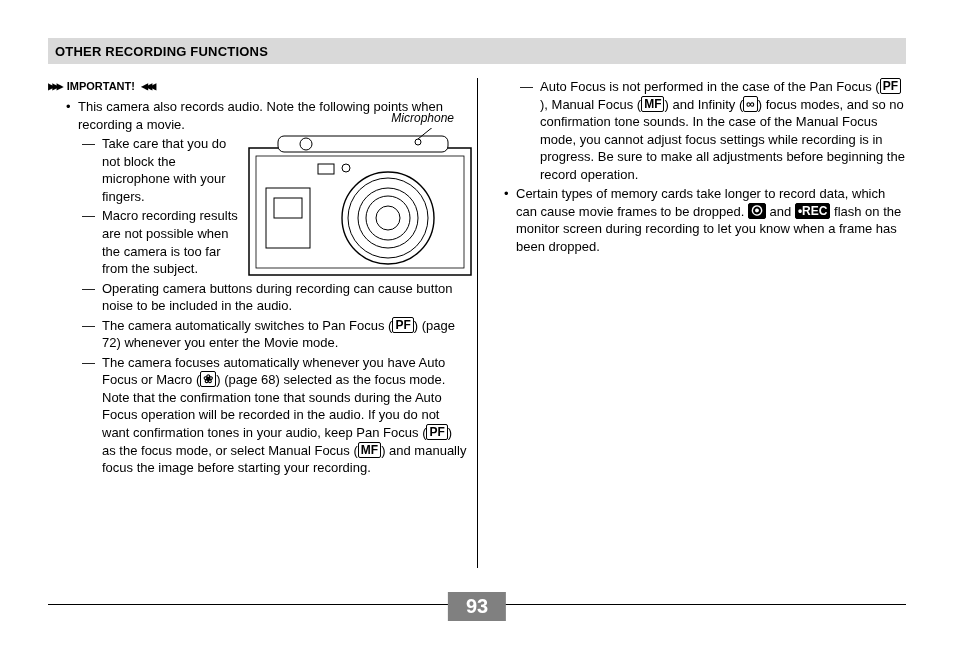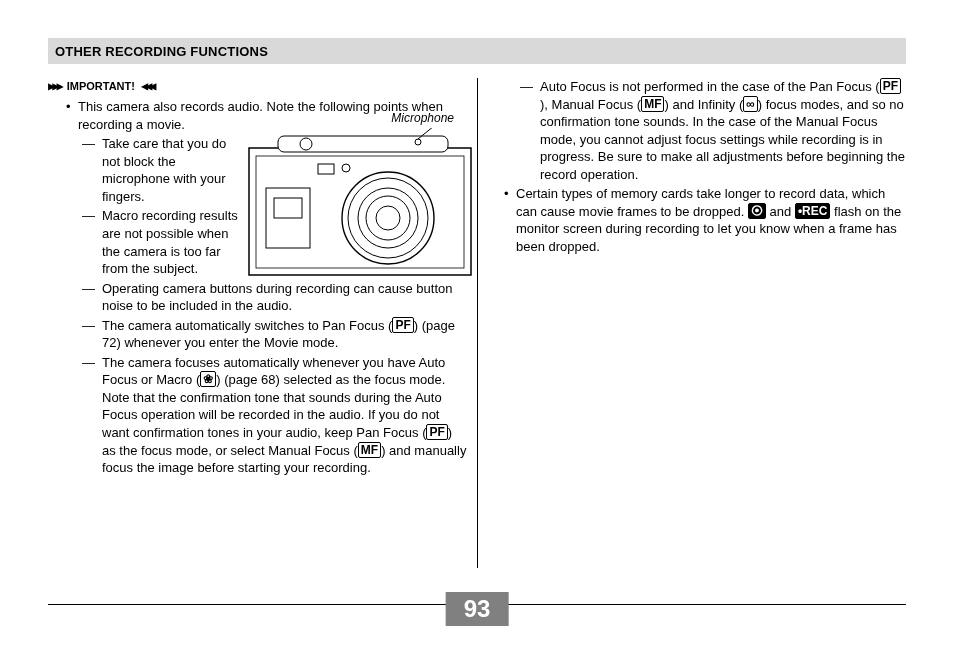--- a/index.html
+++ b/index.html
@@ -20,21 +20,21 @@
   .dash { padding-left: 54px; position: relative; margin-bottom: 2px; }
   .dash::before { content: "—"; position: absolute; left: 34px; top: 0; }
   .photo-wrap { position: absolute; left: 200px; top: 32px; width: 228px; }
   .photo-label { font-style: italic; font-size: 12px; text-align: right; padding-right: 22px; margin-bottom: 2px; }
   .photo { width: 224px; height: 148px; }
   .short { width: 190px; }
   .inline-icon { display: inline-block; border: 1.3px solid #000; border-radius: 2px; font-size: 12px; font-weight: 700; line-height: 1; padding: 1px 2px; vertical-align: 1px; background:#fff; }
   .inline-icon.white-on-black { background:#000; color:#fff; }
   .footer { position: absolute; left: 48px; right: 48px; bottom: 24px; height: 34px; }
   .footer .hr { border-top: 1px solid #000; width: 100%; position: absolute; top: 16px; }
-  .page-num { position: absolute; left: 50%; transform: translateX(-50%); top: 4px; background: #808080; color: #fff; font-weight: 700; font-size: 24px; padding: 3px 18px; text-align: center; }
+  .page-num { position: absolute; left: 50%; transform: translateX(-50%); top: 4px; background: #808080; color: #fff; font-weight: 700; font-size: 20px; padding: 3px 18px; text-align: center; }
 </style>
 </head>
 <body>
 
 <div class="page">
 
   <div class="header-bar">
     <span>OTHER RECORDING FUNCTIONS</span>
   </div>
 

